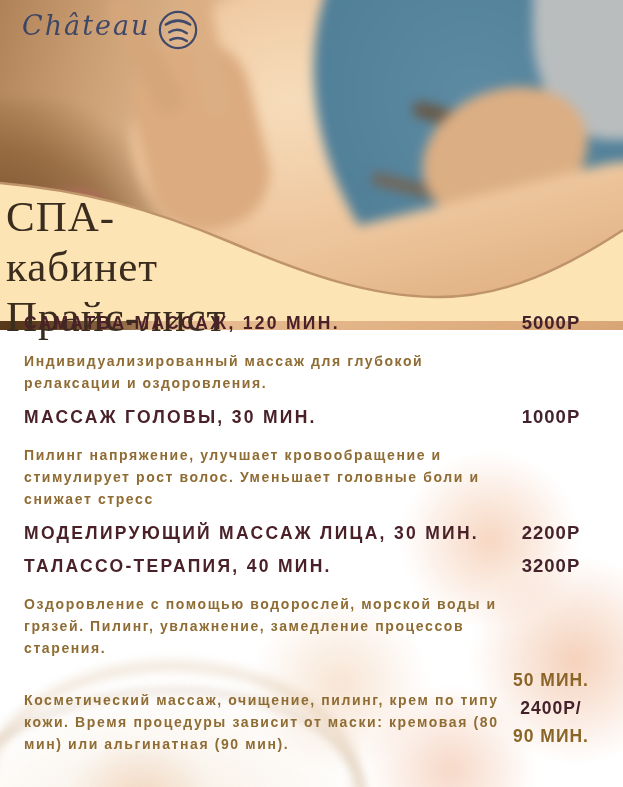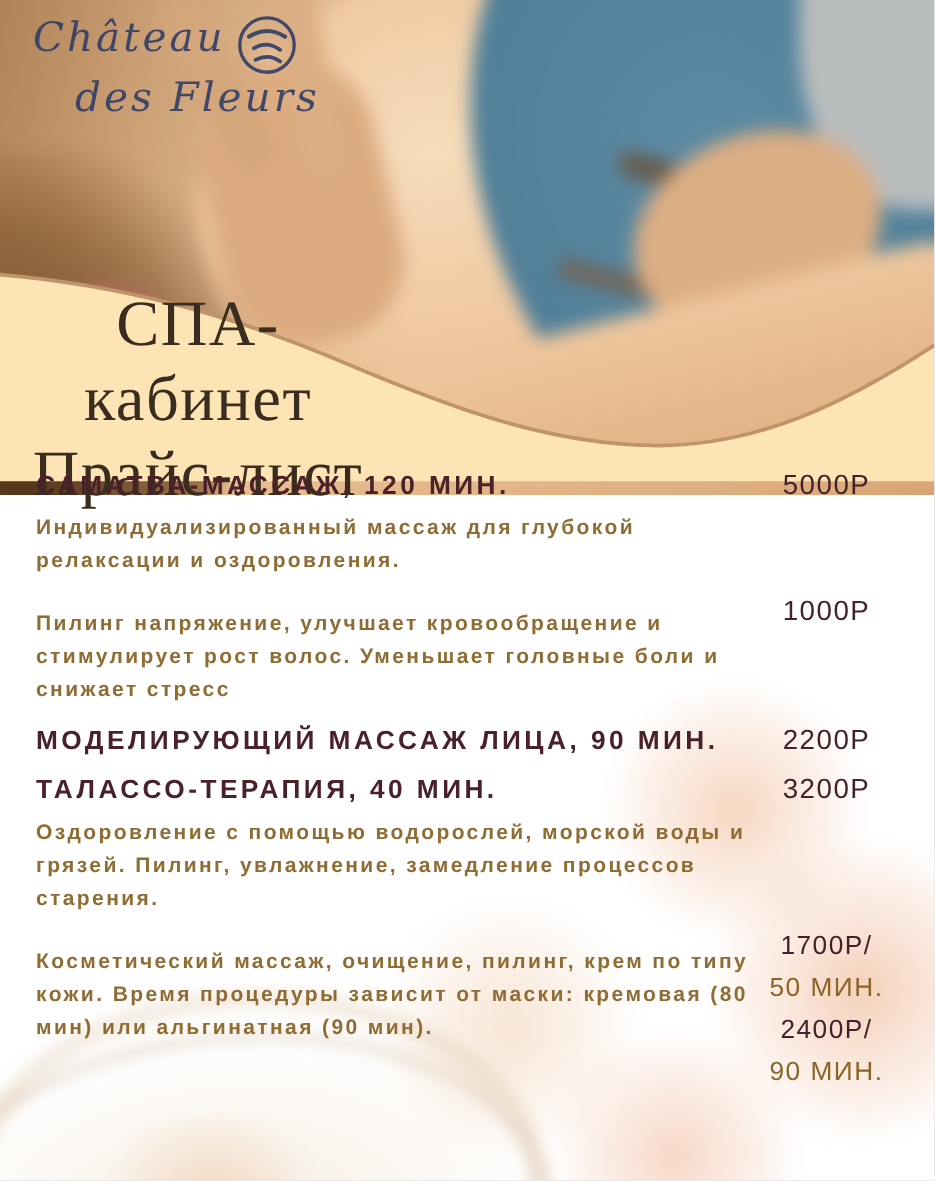--- a/index.html
+++ b/index.html
@@ -70,32 +70,32 @@
                background:radial-gradient(circle, rgba(228,150,95,.30), rgba(228,150,95,0) 72%); }
   .wm-bowl1 { left:-70px; top:690px; width:430px; height:260px; border-radius:50%;
               border:4px solid rgba(150,100,45,.30); transform:rotate(-7deg);
               background:radial-gradient(ellipse, rgba(210,160,95,.20), rgba(210,160,95,0) 75%); }
   .wm-bowl2 { left:-20px; top:660px; width:360px; height:230px; border-radius:50%;
               border:12px solid rgba(190,140,80,.18); }
 
   
   .title { position:absolute; left:6px; top:192px; width:252px; z-index:5;
            font-family:"Liberation Serif", serif; color:#3a2c1e;
-           font-size:43px; line-height:1.16; text-align:center; letter-spacing:1px; }
+           font-size:43px; line-height:1.16; letter-spacing:1px; }
 
   
   .menu { position:absolute; left:24px; top:313px; width:573px; z-index:5;
           display:flex; flex-direction:column; gap:13px; }
   .item { display:flex; justify-content:space-between; align-items:flex-start; }
   .item-main { width:478px; }
   .item-name { font-size:17.5px; font-weight:bold; letter-spacing:2.3px;
                color:#4a2129; line-height:20px; }
-  .item-desc { margin-top:7px; font-size:14px; font-weight:bold; letter-spacing:1.6px;
+  .item-desc { margin-top:17px; font-size:14px; font-weight:bold; letter-spacing:1.6px;
                color:#8f6c33; line-height:22px; }
-  .item-price { flex:0 0 92px; text-align:center; font-size:18.5px; font-weight:normal;
+  .item-price { flex:0 0 92px; text-align:center; font-size:18.5px; font-weight:bold;
                 letter-spacing:1px; color:#44222c; line-height:20px; }
   .price-multi { margin-top:-6px; font-size:17.5px; line-height:28px; }
   .pm-maroon { color:#44222c; }
   .pm-gold   { color:#8a6527; }
 </style>
 </head>
 <body>
 
 <div class="page">
 
@@ -134,66 +134,65 @@
   <div class="logo">
     <div class="logo-row">
       <span class="logo-script l1">Château</span>
       <svg class="emblem" viewBox="0 0 40 40">
         <circle cx="20" cy="20" r="16.5" fill="none" stroke="#2f3e66" stroke-width="2"></circle>
         <path d="M9,15 Q20,8 31,15" fill="none" stroke="#2f3e66" stroke-width="2.4" stroke-linecap="round"></path>
         <path d="M12,22 Q20,17 28,23" fill="none" stroke="#2f3e66" stroke-width="2.2" stroke-linecap="round"></path>
         <path d="M13,29 Q21,25 28,30" fill="none" stroke="#2f3e66" stroke-width="2.2" stroke-linecap="round"></path>
       </svg>
     </div>
-    <span class="logo-script l2">des Fleurs</span>
   </div>
 
   <div class="title">
     <div>СПА-кабинет</div>
     <div>Прайс-лист</div>
   </div>
 
   <div class="menu">
 
     <div class="item">
       <div class="item-main">
         <div class="item-name">САМАТВА-МАССАЖ, 120 МИН.</div>
         <div class="item-desc">Индивидуализированный массаж для глубокой релаксации и оздоровления.</div>
       </div>
       <div class="item-price">5000Р</div>
     </div>
 
     <div class="item">
       <div class="item-main">
+        <div class="item-name">МАССАЖ ГОЛОВЫ, 30 МИН.</div>
         <div class="item-desc">Пилинг напряжение, улучшает кровообращение и стимулирует рост волос. Уменьшает головные боли и снижает стресс</div>
       </div>
       <div class="item-price">1000Р</div>
     </div>
 
     <div class="item">
       <div class="item-main">
-        <div class="item-name">МОДЕЛИРУЮЩИЙ МАССАЖ ЛИЦА, 90 МИН.</div>
+        <div class="item-name">МОДЕЛИРУЮЩИЙ МАССАЖ ЛИЦА, 30 МИН.</div>
       </div>
       <div class="item-price">2200Р</div>
     </div>
 
     <div class="item">
       <div class="item-main">
         <div class="item-name">ТАЛАССО-ТЕРАПИЯ, 40 МИН.</div>
         <div class="item-desc">Оздоровление с помощью водорослей, морской воды и грязей. Пилинг, увлажнение, замедление процессов старения.</div>
       </div>
       <div class="item-price">3200Р</div>
     </div>
 
     <div class="item">
       <div class="item-main">
         <div class="item-desc">Косметический массаж, очищение, пилинг, крем по типу кожи. Время процедуры зависит от маски: кремовая (80 мин) или альгинатная (90 мин).</div>
       </div>
       <div class="item-price price-multi">
-        <div class="pm-maroon">1700Р/</div>
         <div class="pm-gold">50 МИН.</div>
         <div class="pm-maroon">2400Р/</div>
         <div class="pm-gold">90 МИН.</div>
       </div>
     </div>
 
   </div>
 </div>
 
 </body></html>

